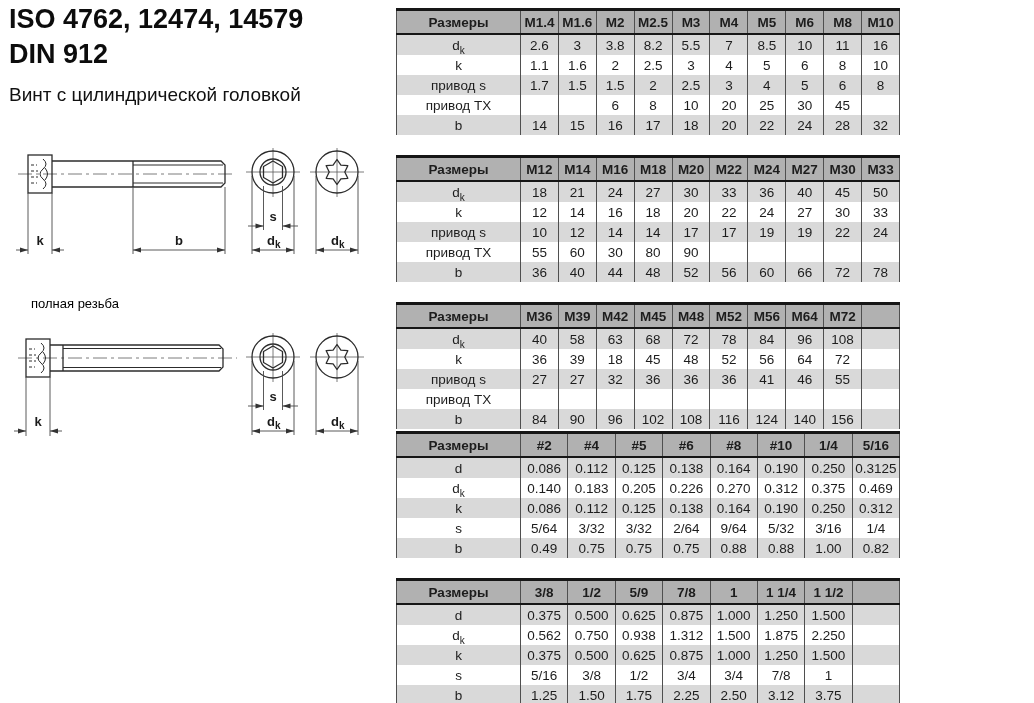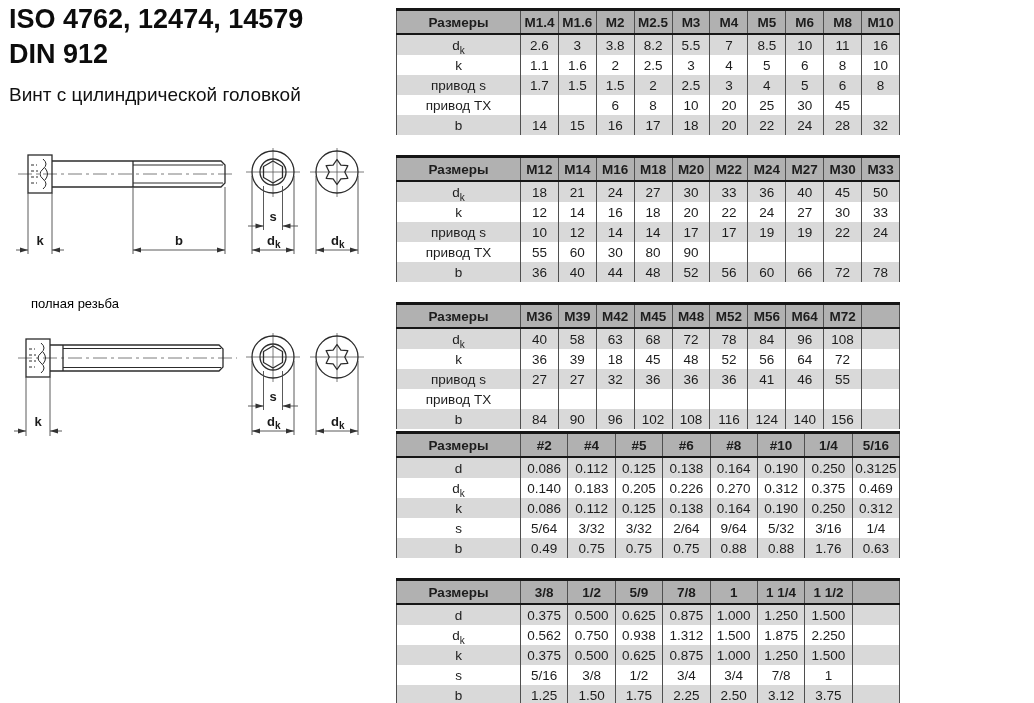--- a/index.html
+++ b/index.html
@@ -533,22 +533,22 @@
             <td>1/4</td>
           </tr>
           <tr>
             <td class="lbl"><span>b</span></td>
             <td>0.49</td>
             <td>0.75</td>
             <td>0.75</td>
             <td>0.75</td>
             <td>0.88</td>
             <td>0.88</td>
-            <td>1.76</td>
-            <td>0.63</td>
+            <td>1.00</td>
+            <td>0.82</td>
           </tr>
         </tbody>
       </table>
       <table class="dim-table">
         <colgroup>
           <col style="width: 124px;">
           <col>
           <col>
           <col>
           <col>

